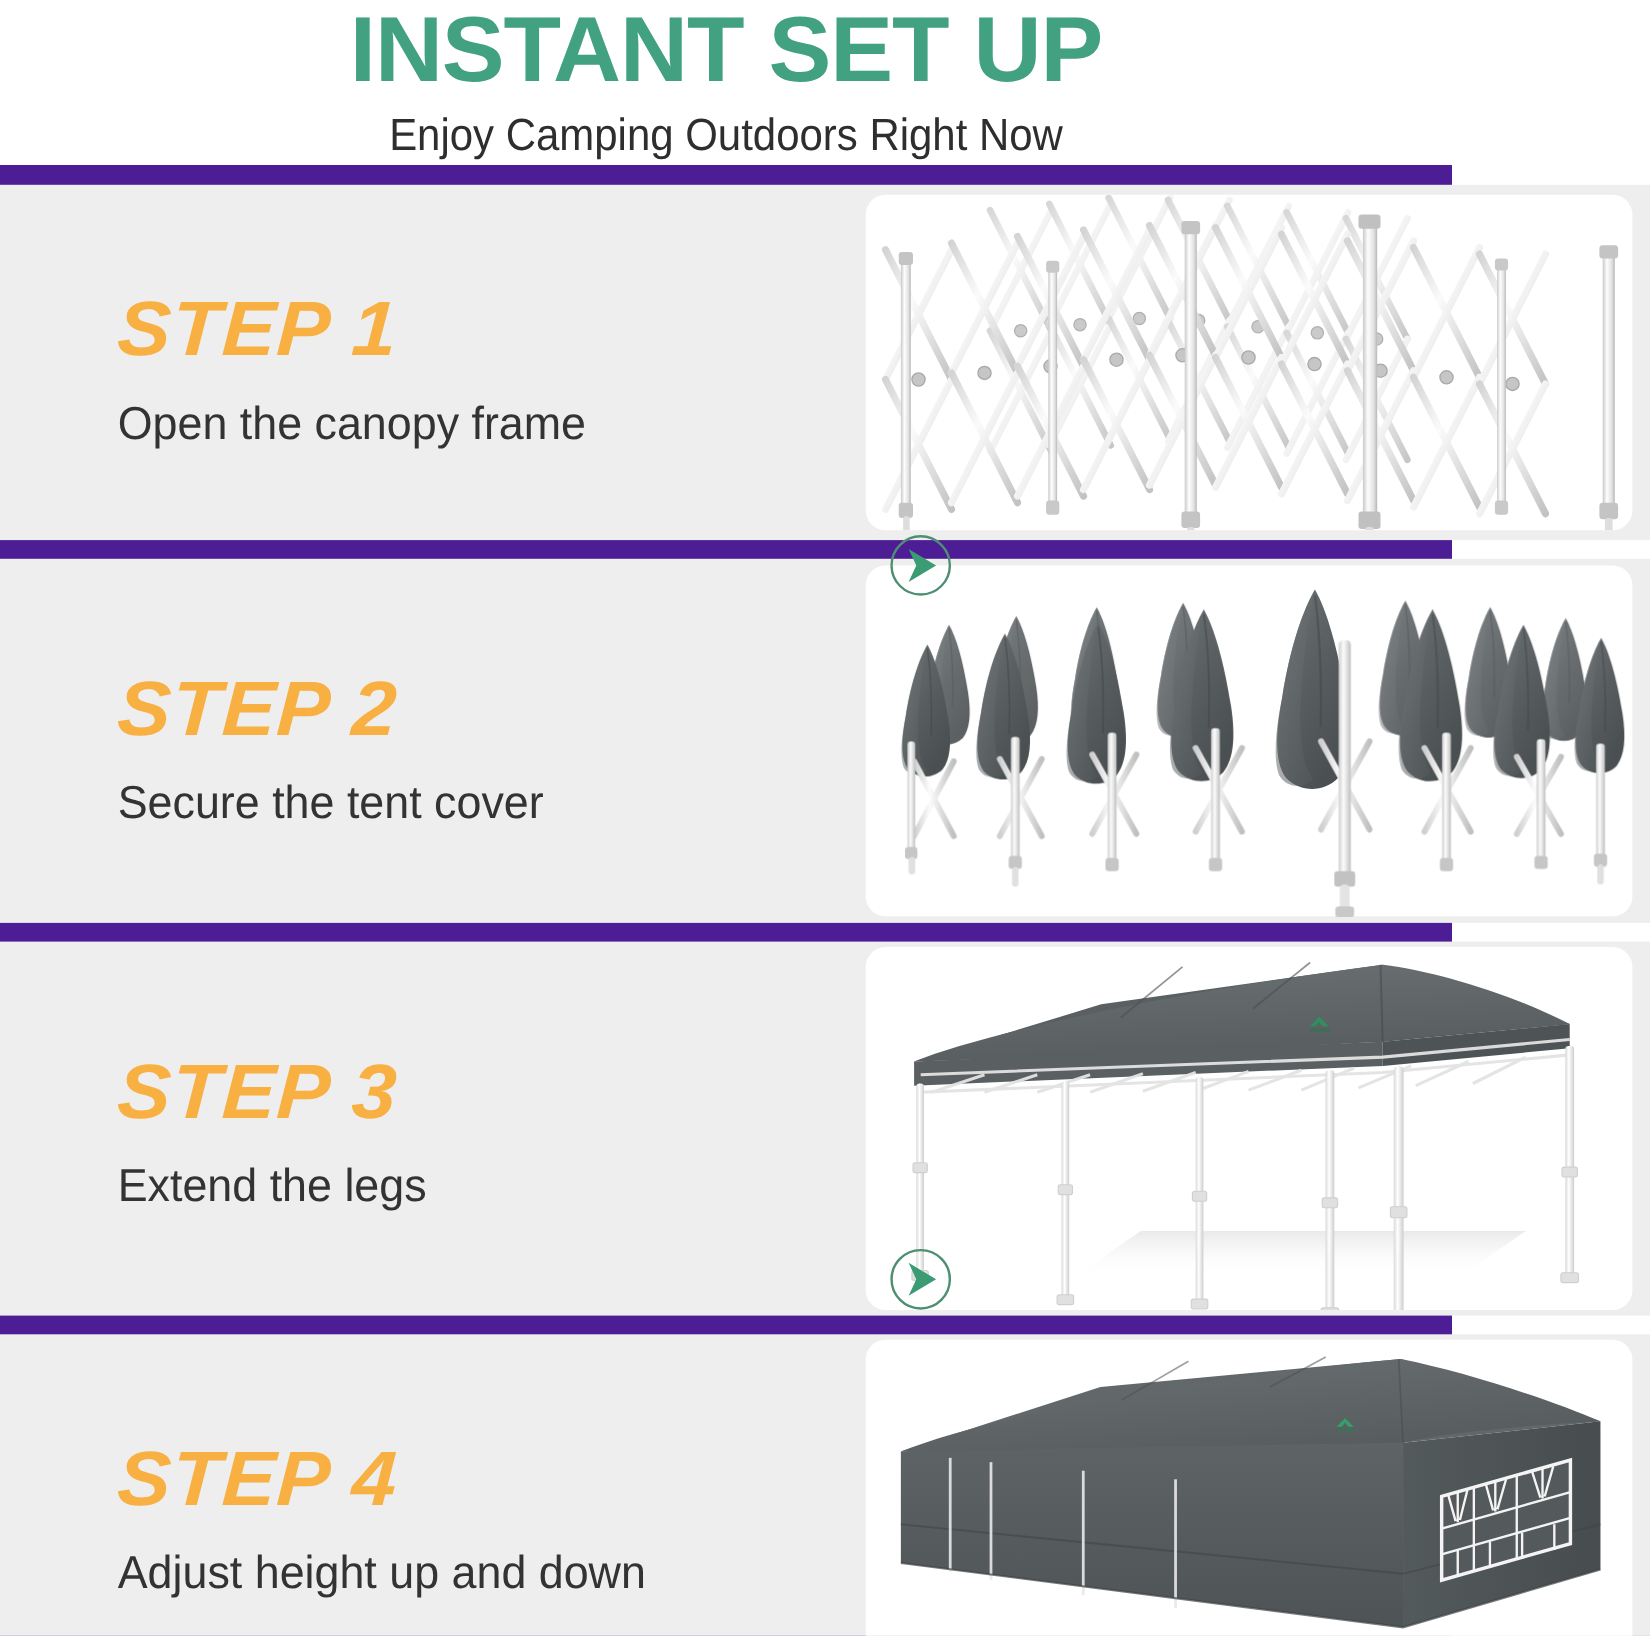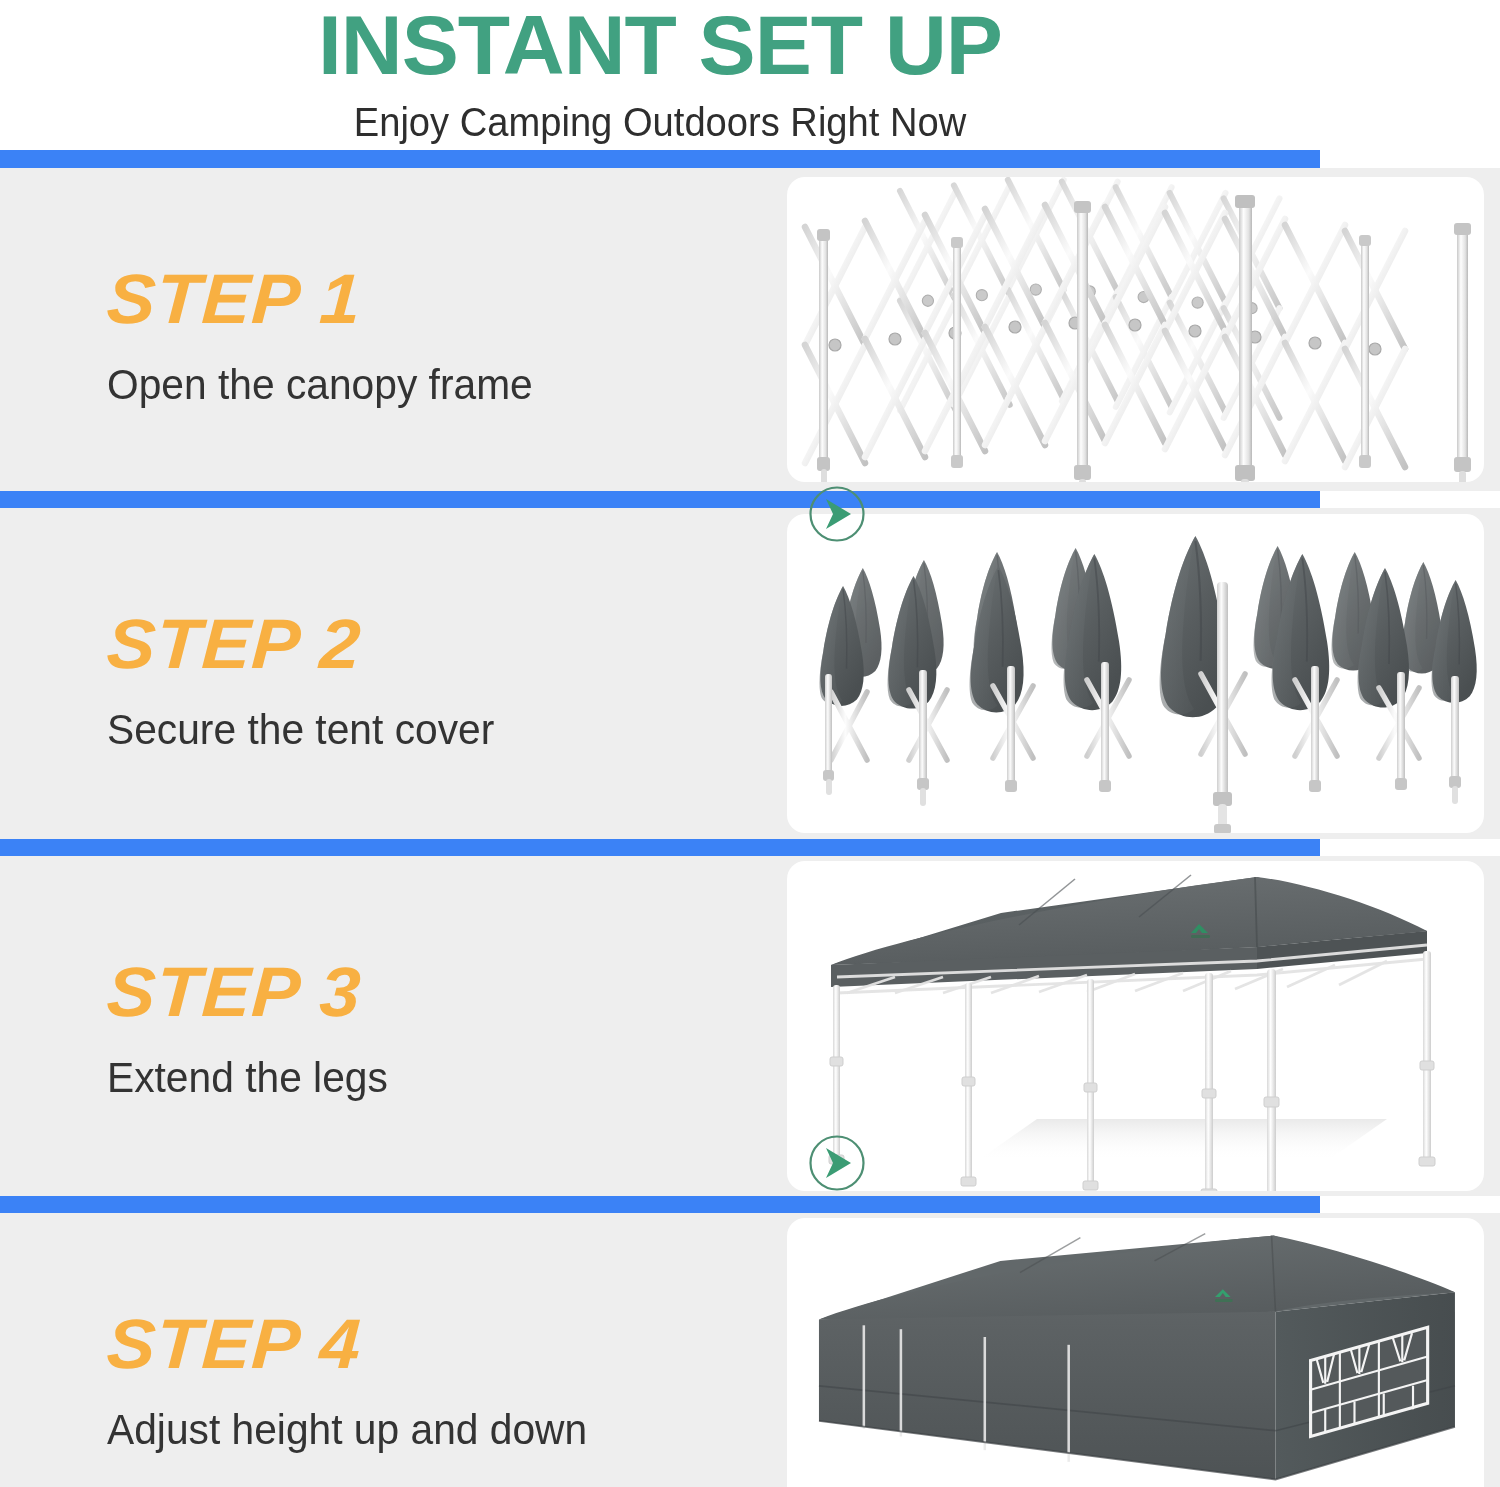--- a/index.html
+++ b/index.html
@@ -2,21 +2,21 @@
 <html><head>
 <meta charset="utf-8">
 <style>
   * { margin:0; padding:0; box-sizing:border-box; }
   html,body { width:1500px; height:1487px; }
   body {
     background:#ffffff;
     font-family:"Liberation Sans", sans-serif;
     overflow:hidden;
   }
-  .page { position:relative; width:1320px; height:1487px; background:#3b82f6; }
+  .page { position:relative; width:1320px; height:1487px; background:#4c1d95; }
 
   
   .header { width:100%; padding-top:2px; text-align:center; background:#ffffff; }
   .header-title {
     font-family:"Liberation Sans", sans-serif;
     font-weight:bold;
     font-size:84px;
     line-height:86px;
     letter-spacing:-1px;
     color:#41a181;

